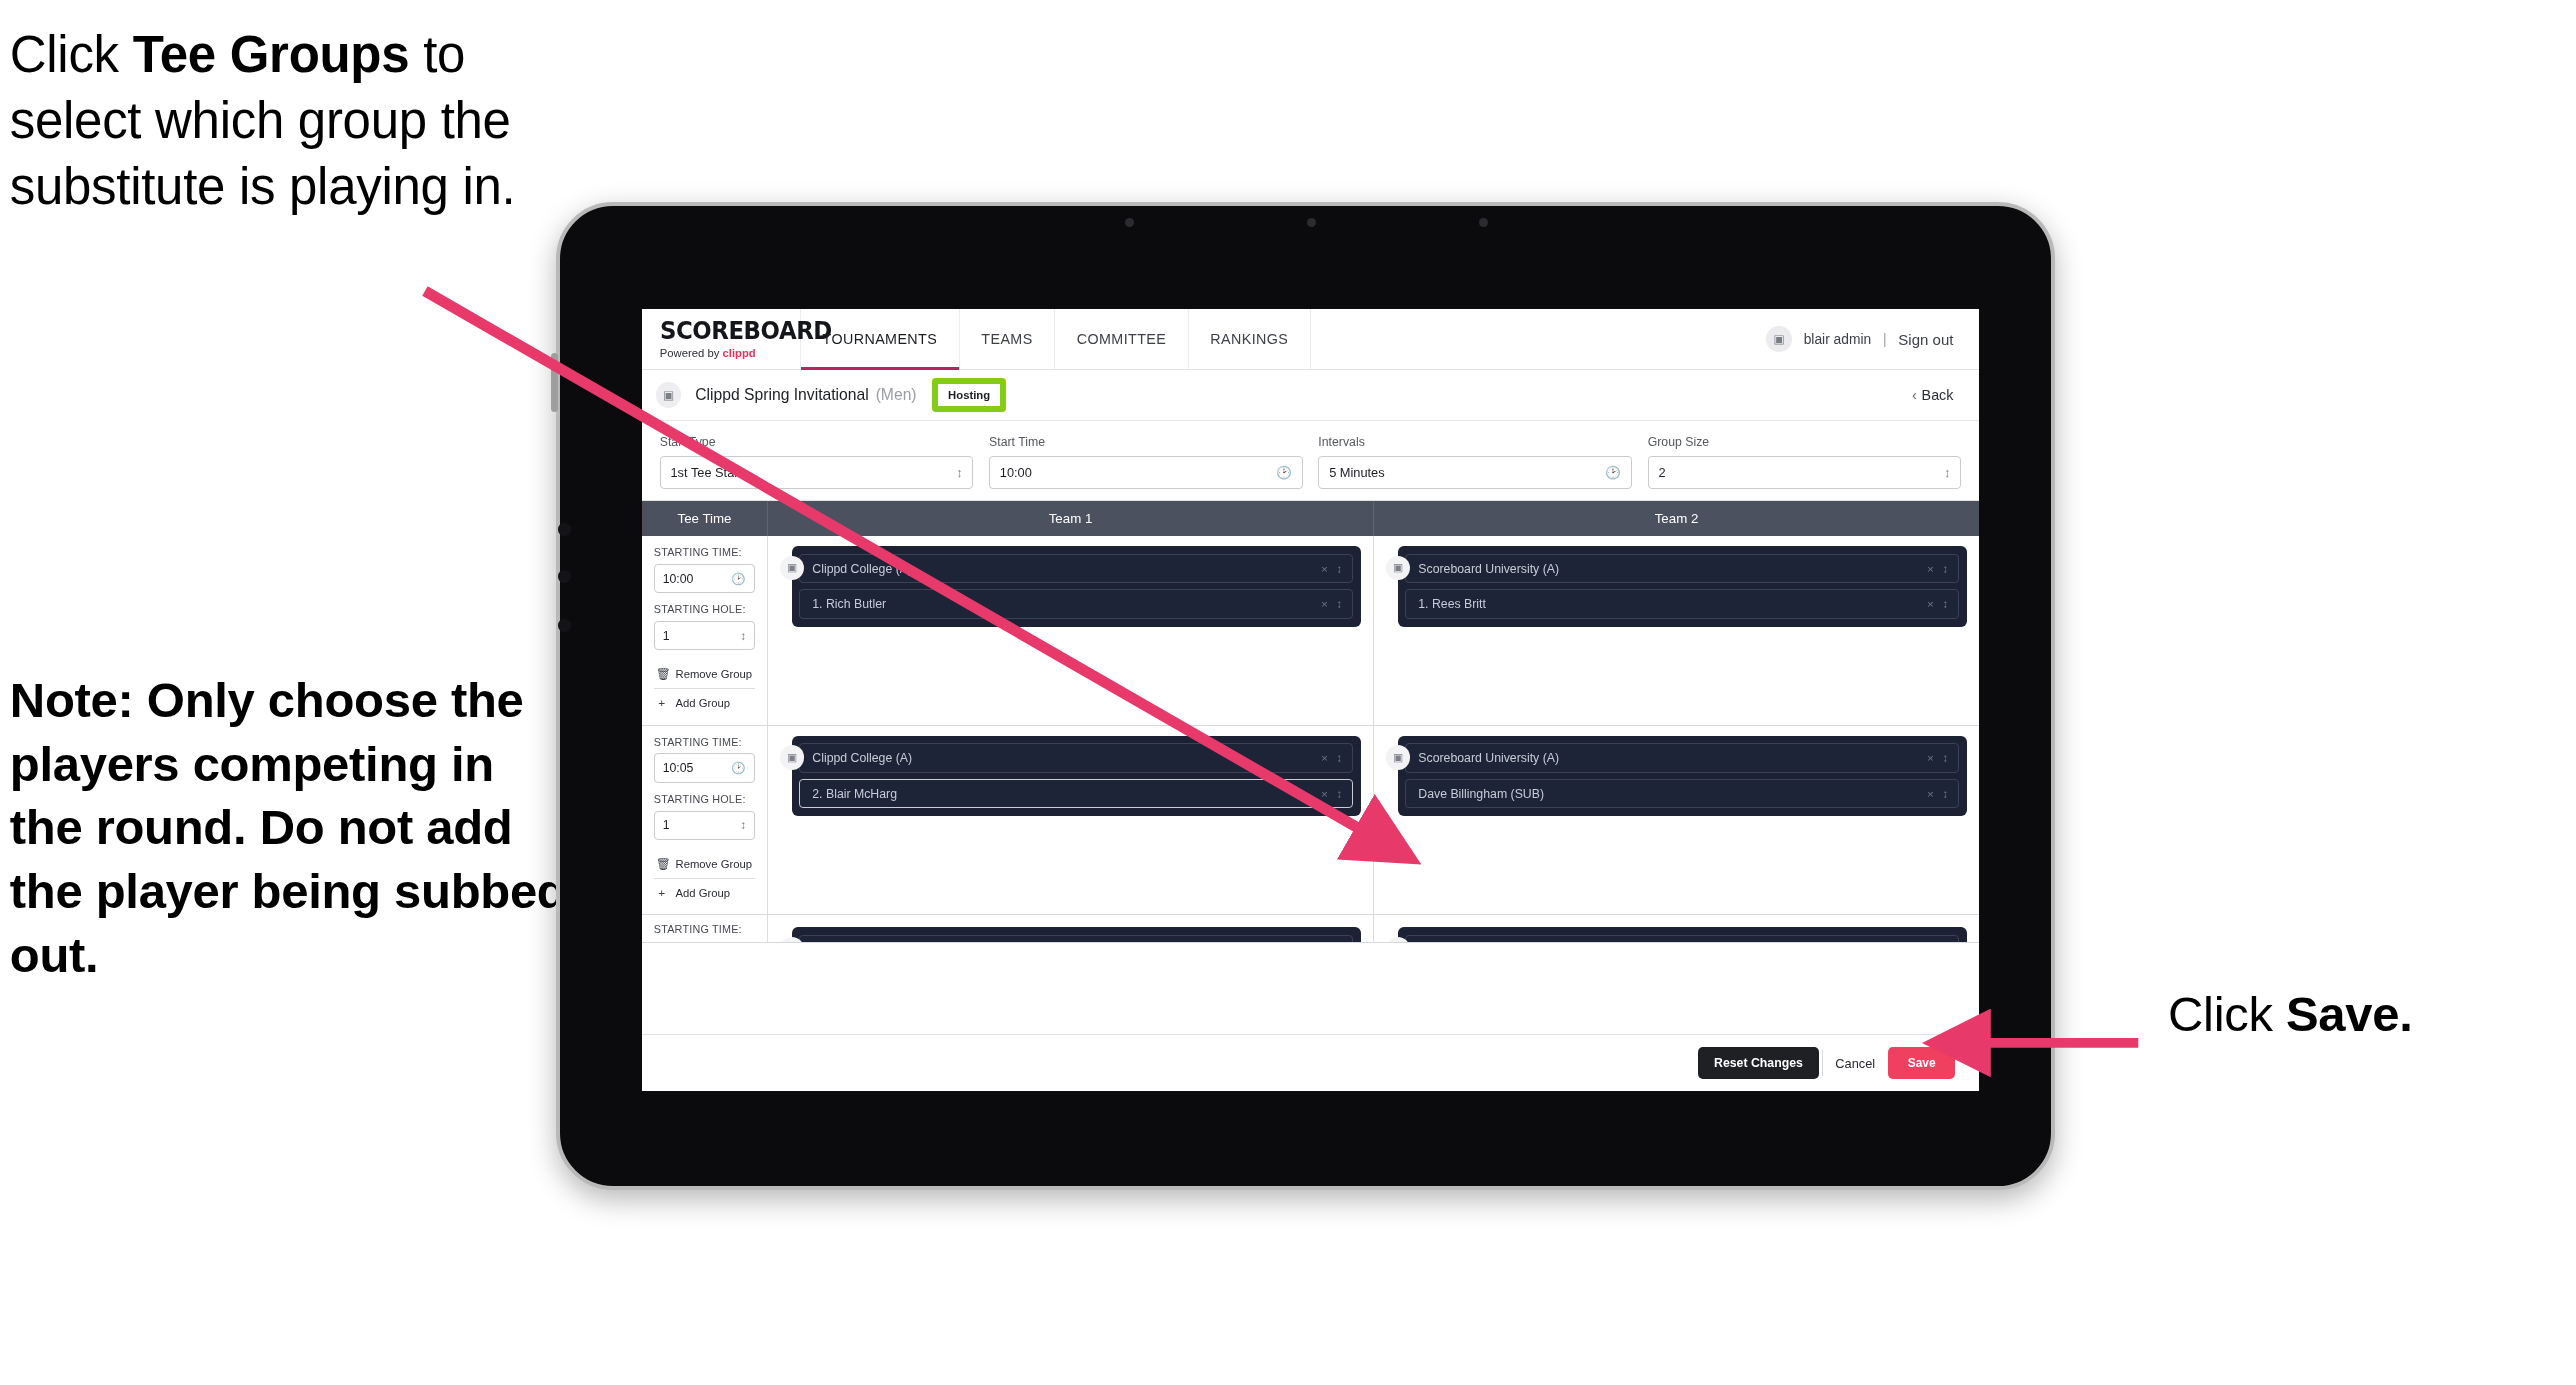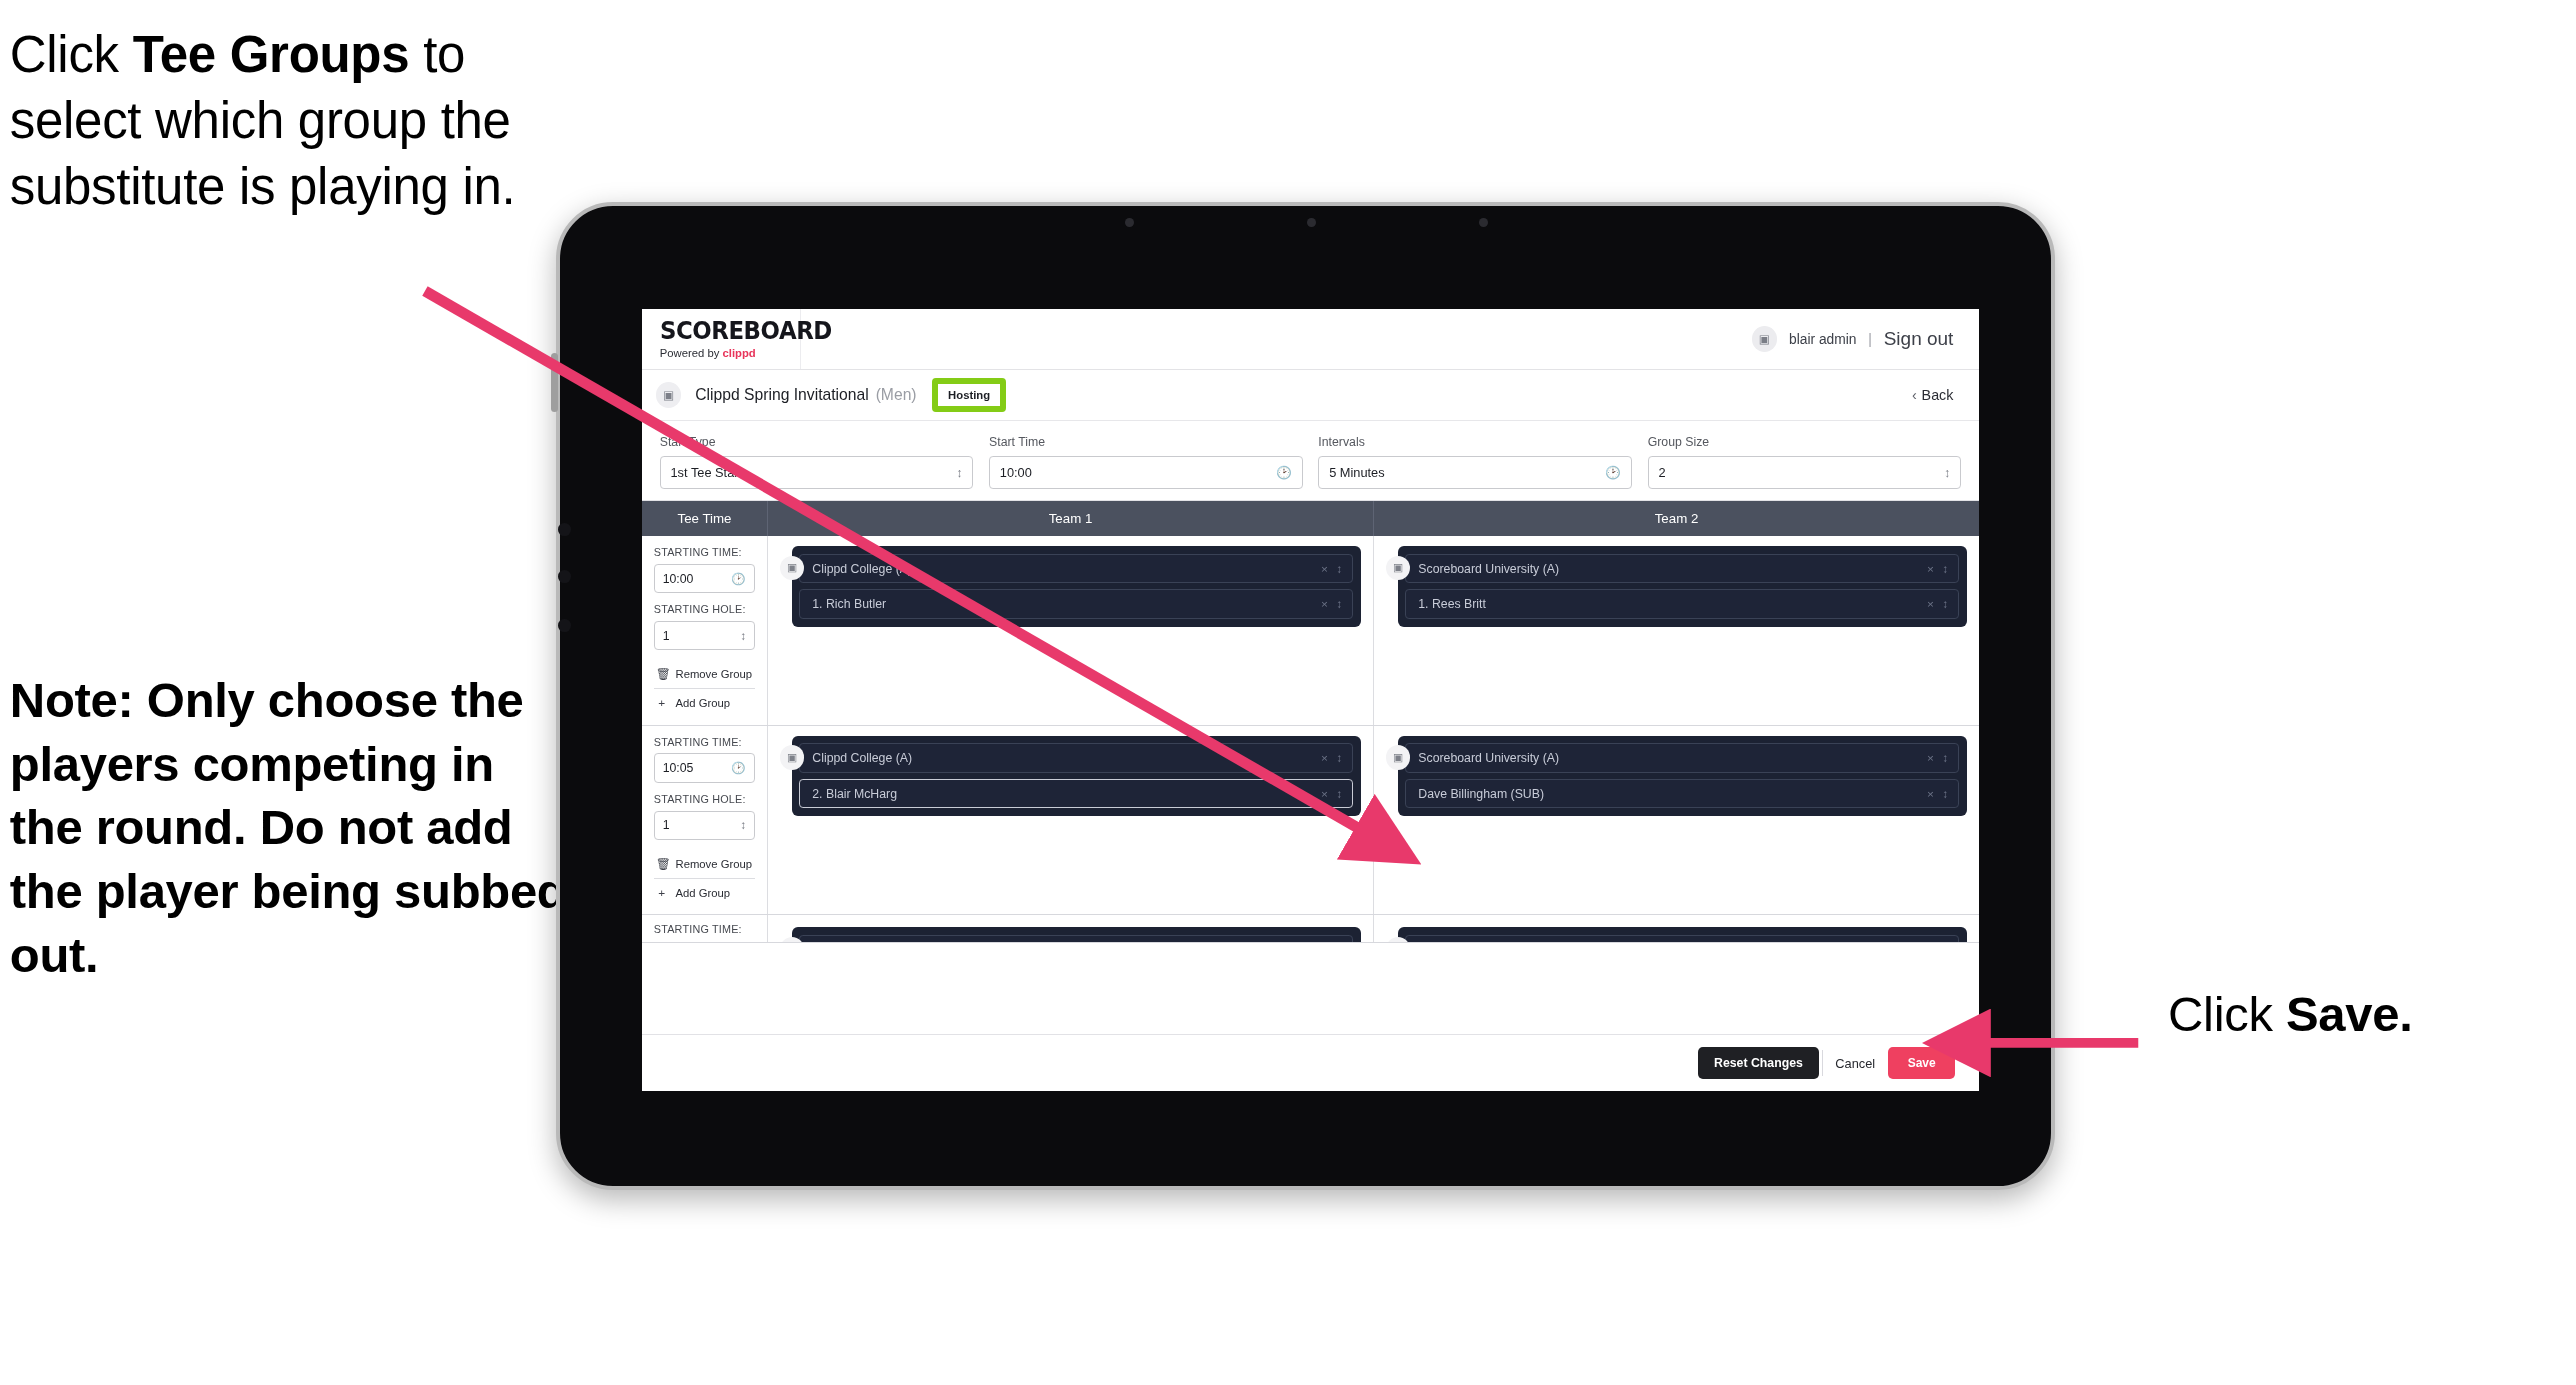--- a/index.html
+++ b/index.html
@@ -85,21 +85,21 @@
   .navtab.active::after {
     content:""; position:absolute; left:0; right:0; bottom:-1px; height:2.9px; background:#b7245c;
   }
   .nav-right { margin-left:auto; display:flex; align-items:center; gap:11.8px; padding-right: 25.6px; }
   .avatar-sm {
     width: 25.6px; height:25.6px; border-radius:50%; background:#ececef;
     display:flex; align-items:center; justify-content:center; color:#7a7d86; font-size:11.8px;
   }
   .nav-user { font-size: 13.8px; color:#3d4049; }
   .nav-sep { color:#9a9da4; font-size:13.8px; }
-  .nav-signout { font-size:19px; color:#3d4049; cursor:pointer; }
+  .nav-signout { font-size:15px; color:#3d4049; cursor:pointer; }
 
   
   .tbar {
     height: 51px; display:flex; align-items:center; padding: 0 25.6px 0 13.8px;
     border-bottom:1px solid #e7e7ea; flex: 0 0 auto; background:#fff;
   }
   .tbar-icon {
     width: 25.6px; height:25.6px; border-radius:50%; background:#eeeef1;
     display:flex; align-items:center; justify-content:center; color:#7d8089; font-size:11.8px;
     margin-right: 13.8px;
@@ -221,20 +221,26 @@
     <div class="sb-dot d3"></div>
 
     <div class="screen">
 
       <div class="topnav">
         <div class="brand">
           <div class="brand-main">SCOREBOARD</div>
           <div class="brand-sub">
             <span>Powered by </span><span class="cl">clippd</span>
           </div>
+        </div>
+        <div class="navtabs">
+          <div class="navtab active">TOURNAMENTS</div>
+          <div class="navtab">TEAMS</div>
+          <div class="navtab">COMMITTEE</div>
+          <div class="navtab">RANKINGS</div>
         </div>
         <div class="nav-right">
           <div class="avatar-sm">▣</div>
           <div class="nav-user">blair admin</div>
           <div class="nav-sep">|</div>
           <div class="nav-signout">Sign out</div>
         </div>
       </div>
 
       <div class="tbar">

